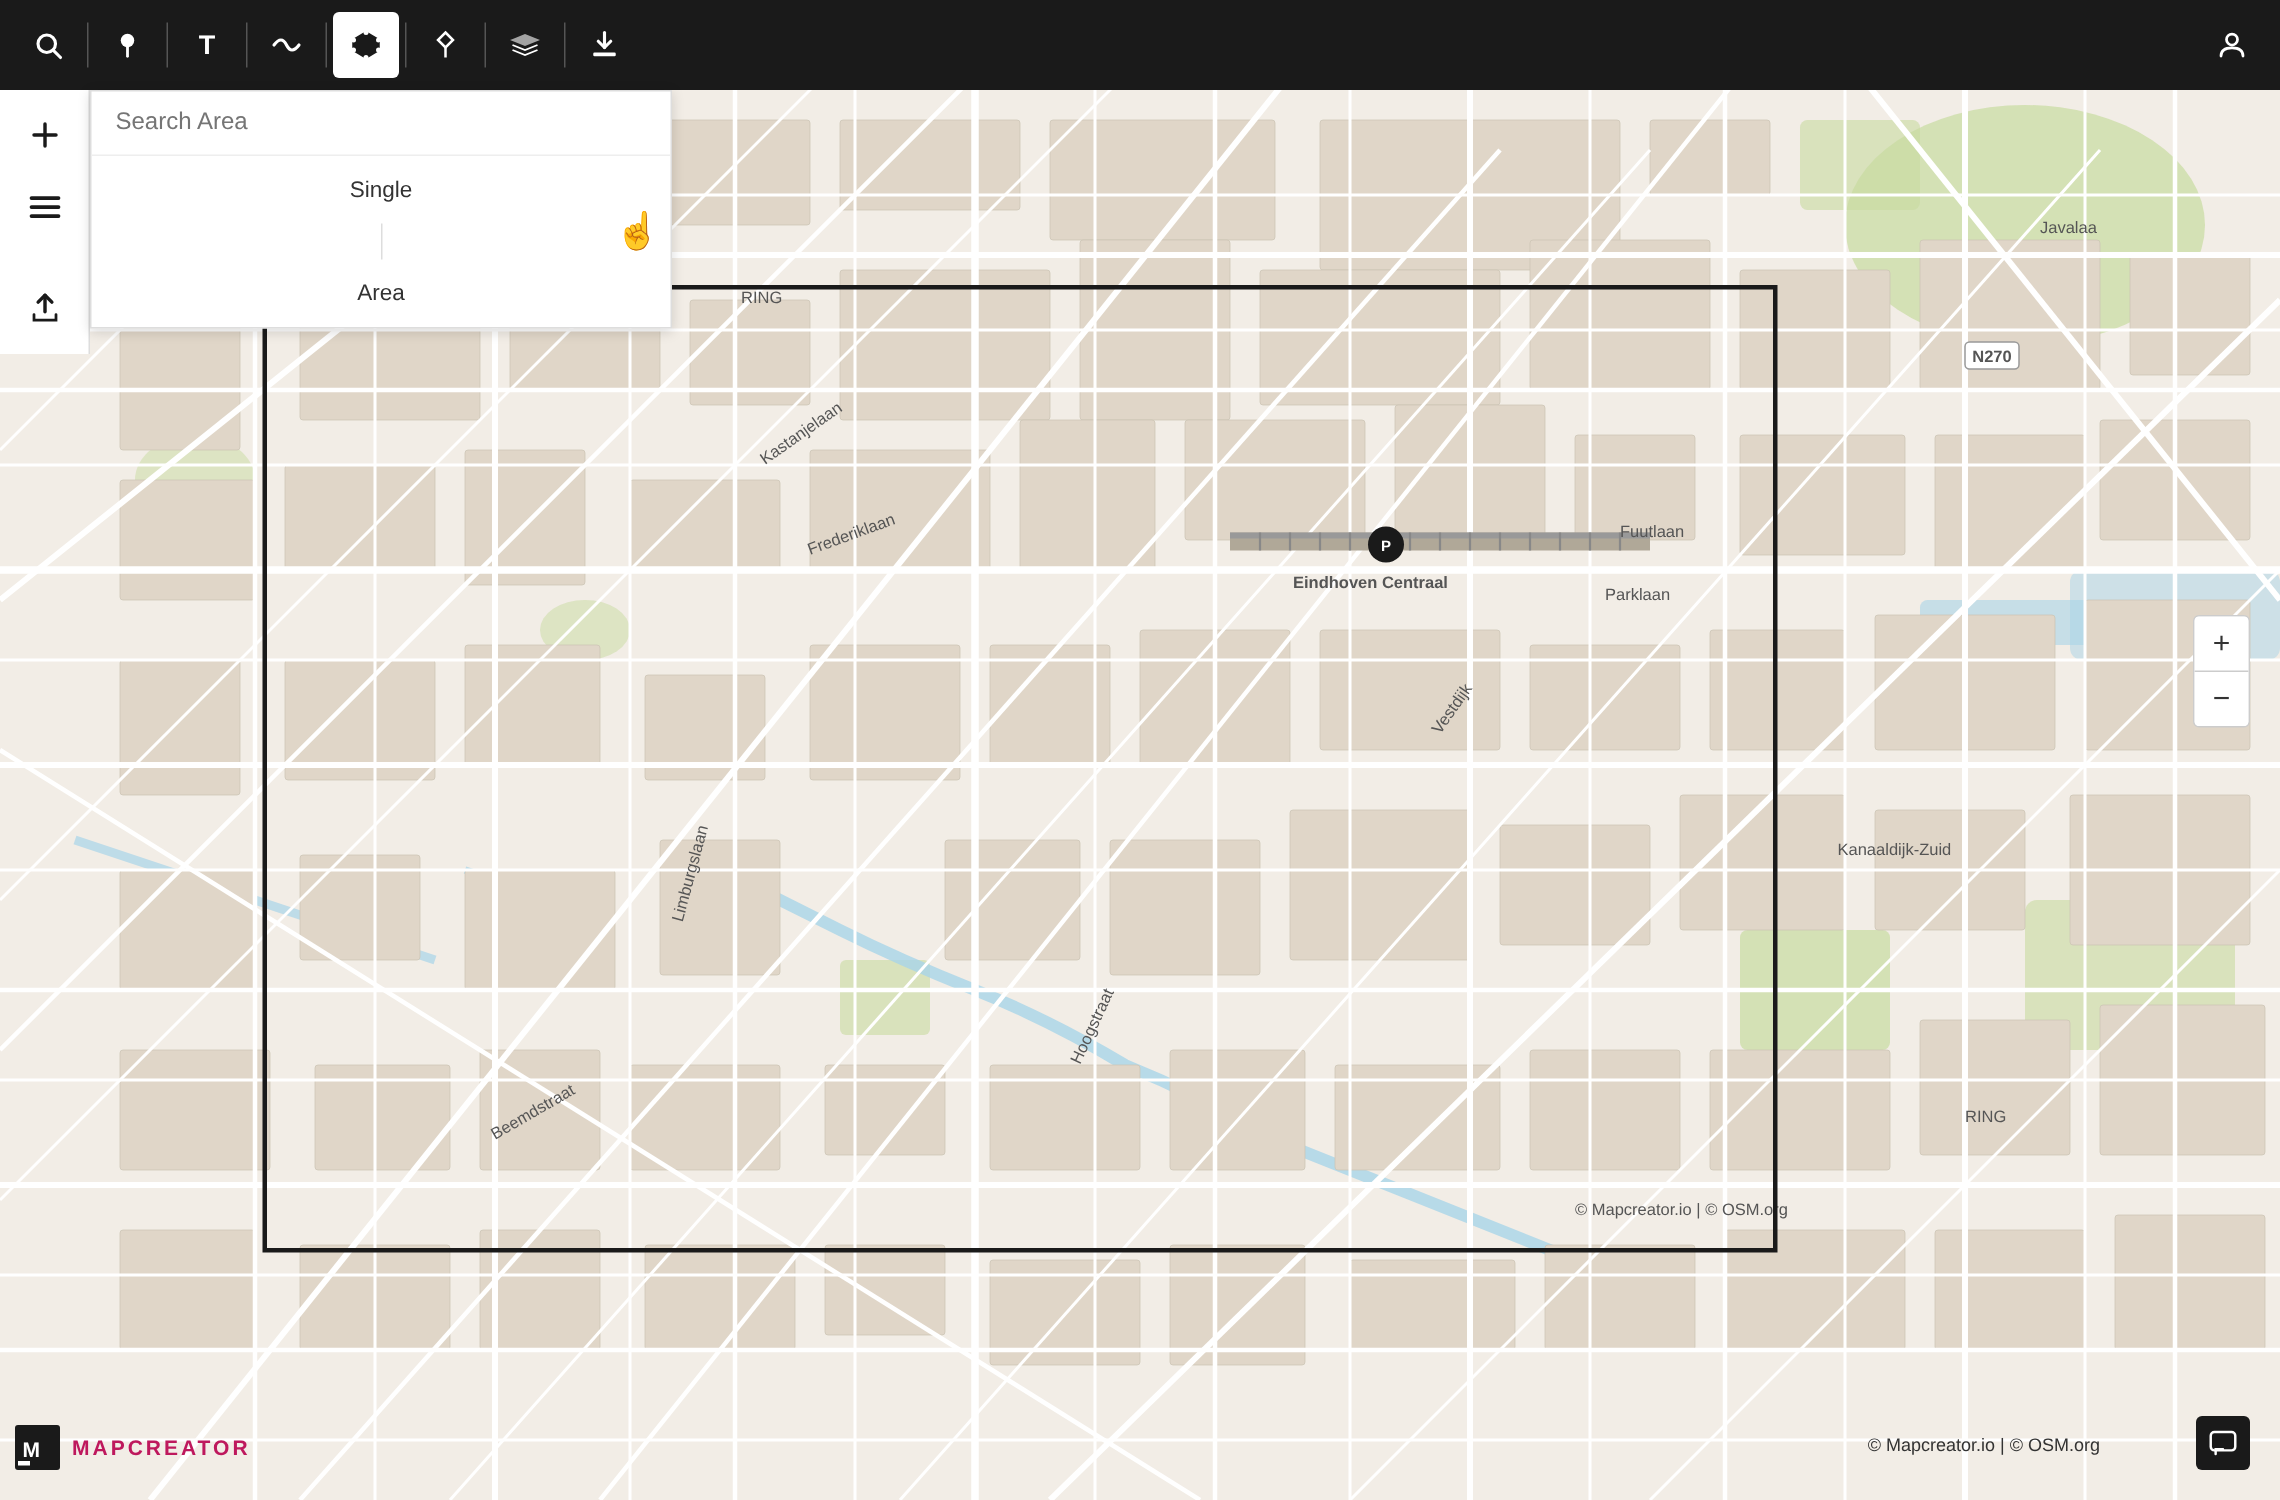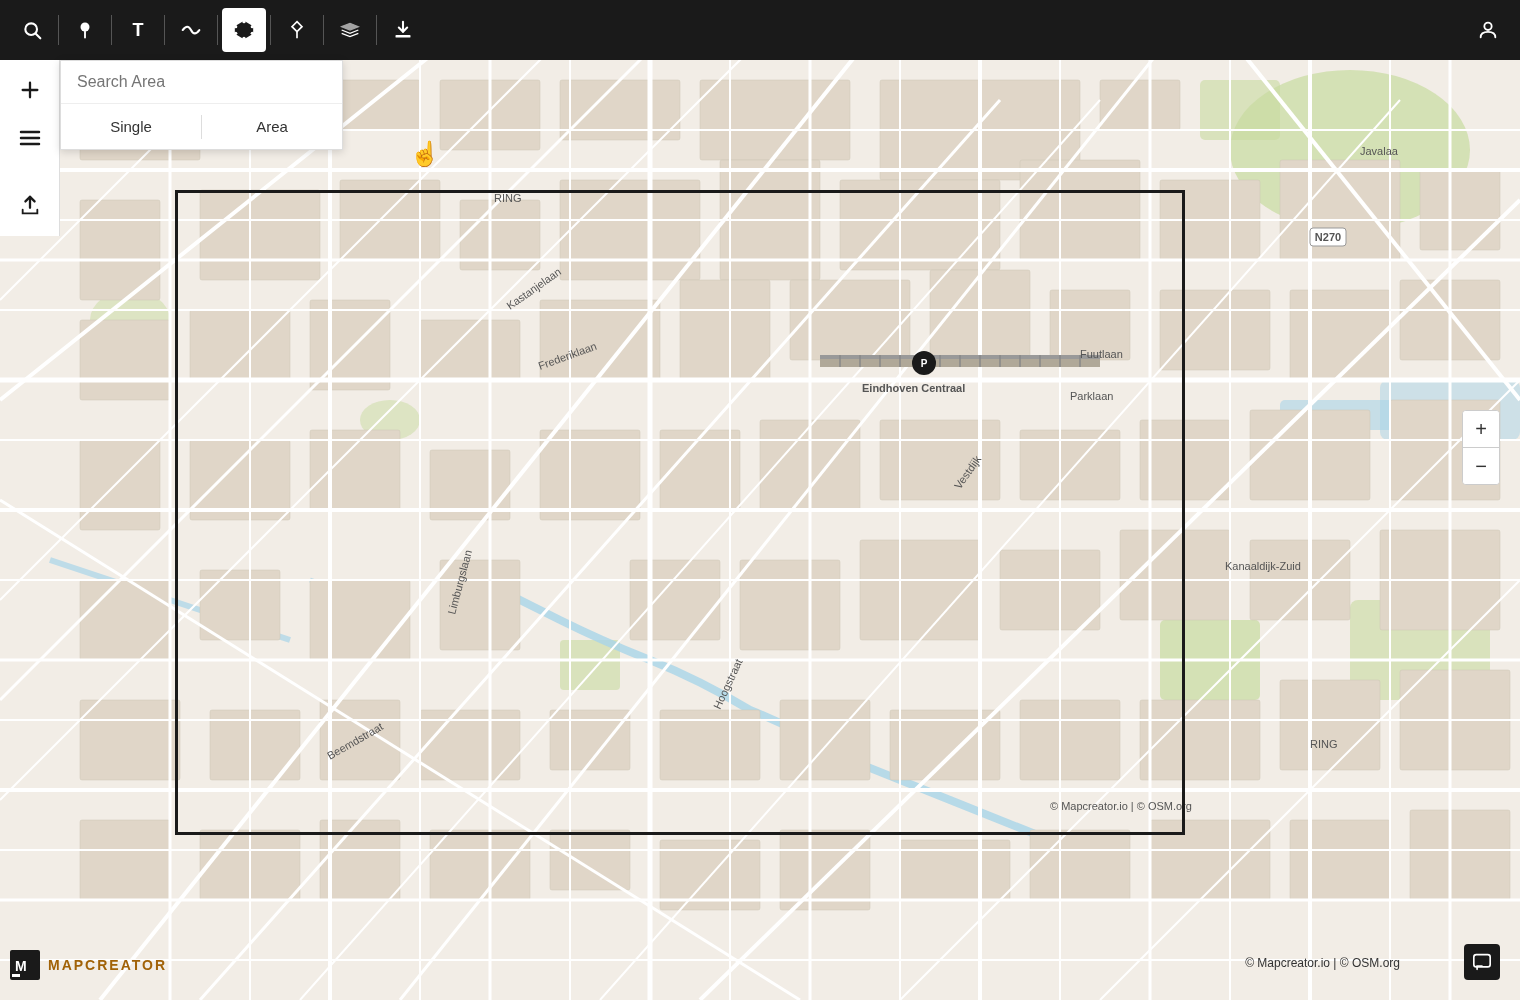--- a/index.html
+++ b/index.html
@@ -72,21 +72,21 @@
       cursor: pointer;
       color: #1a1a1a;
       font-size: 20px;
       border-radius: 4px;
     }
 
     
     #search-dropdown {
       position: absolute;
       top: 60px; left: 60px;
-      width: 283px;
+      width: 388px;
       background: white;
       border: 1px solid #ddd;
       box-shadow: 0 2px 8px rgba(0,0,0,0.15);
       z-index: 200;
     }
 
     #search-input-container {
       padding: 12px 16px;
       border-bottom: 1px solid #eee;
     }
@@ -96,20 +96,21 @@
       border: none;
       outline: none;
       font-size: 16px;
       color: #999;
       background: transparent;
     }
 
     #search-tabs {
       display: flex;
       align-items: center;
+      flex-direction: column;
     }
 
     .search-tab {
       flex: 1;
       text-align: center;
       padding: 14px 0;
       font-size: 15px;
       cursor: pointer;
       color: #333;
     }
@@ -175,21 +176,21 @@
     }
 
     #logo-icon {
       width: 30px; height: 30px;
       display: flex; align-items: center; justify-content: center;
     }
 
     #logo-text {
       font-size: 14px;
       font-weight: bold;
-      color: #a16207;
+      color: #be185d;
       letter-spacing: 2px;
     }
 
     
     #chat-icon {
       position: absolute;
       bottom: 20px; right: 20px;
       width: 36px; height: 36px;
       background: #1a1a1a;
       border-radius: 4px;

